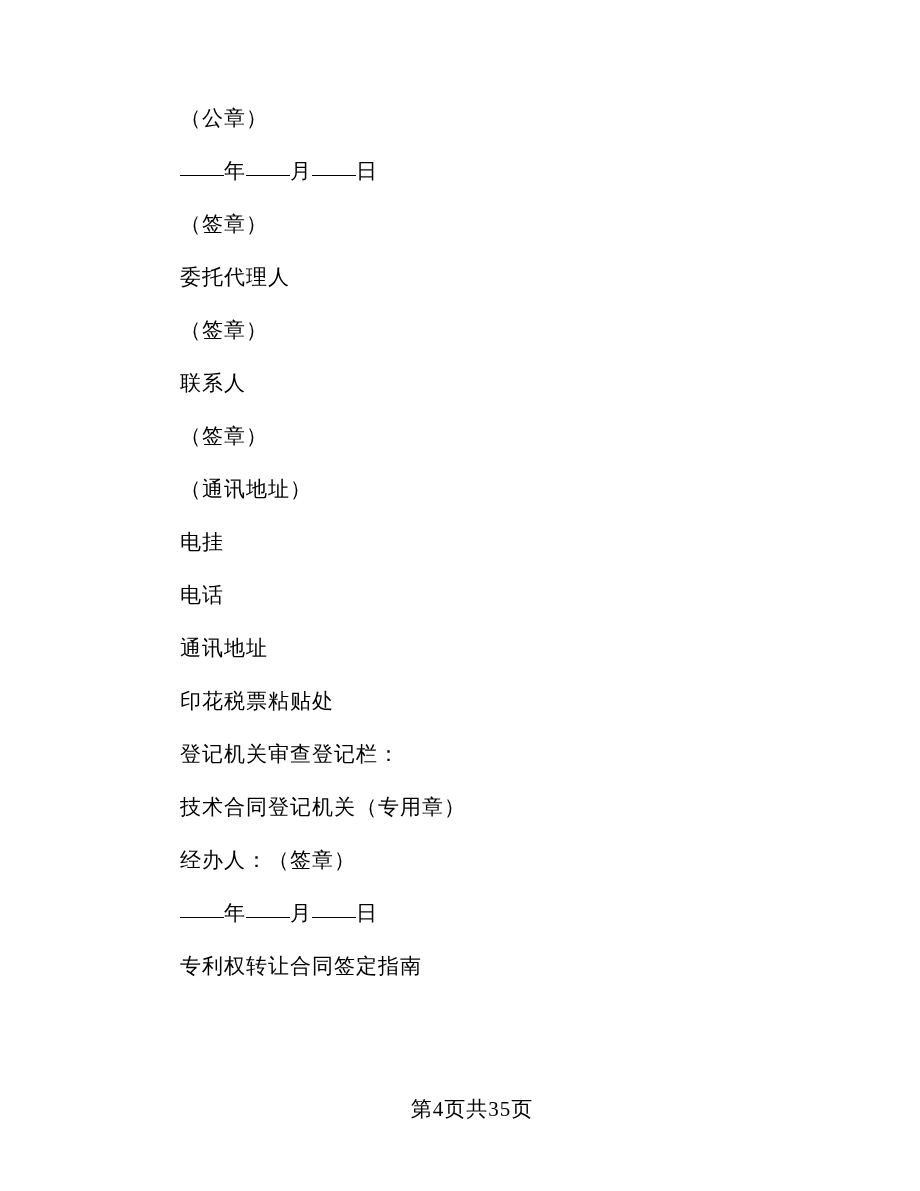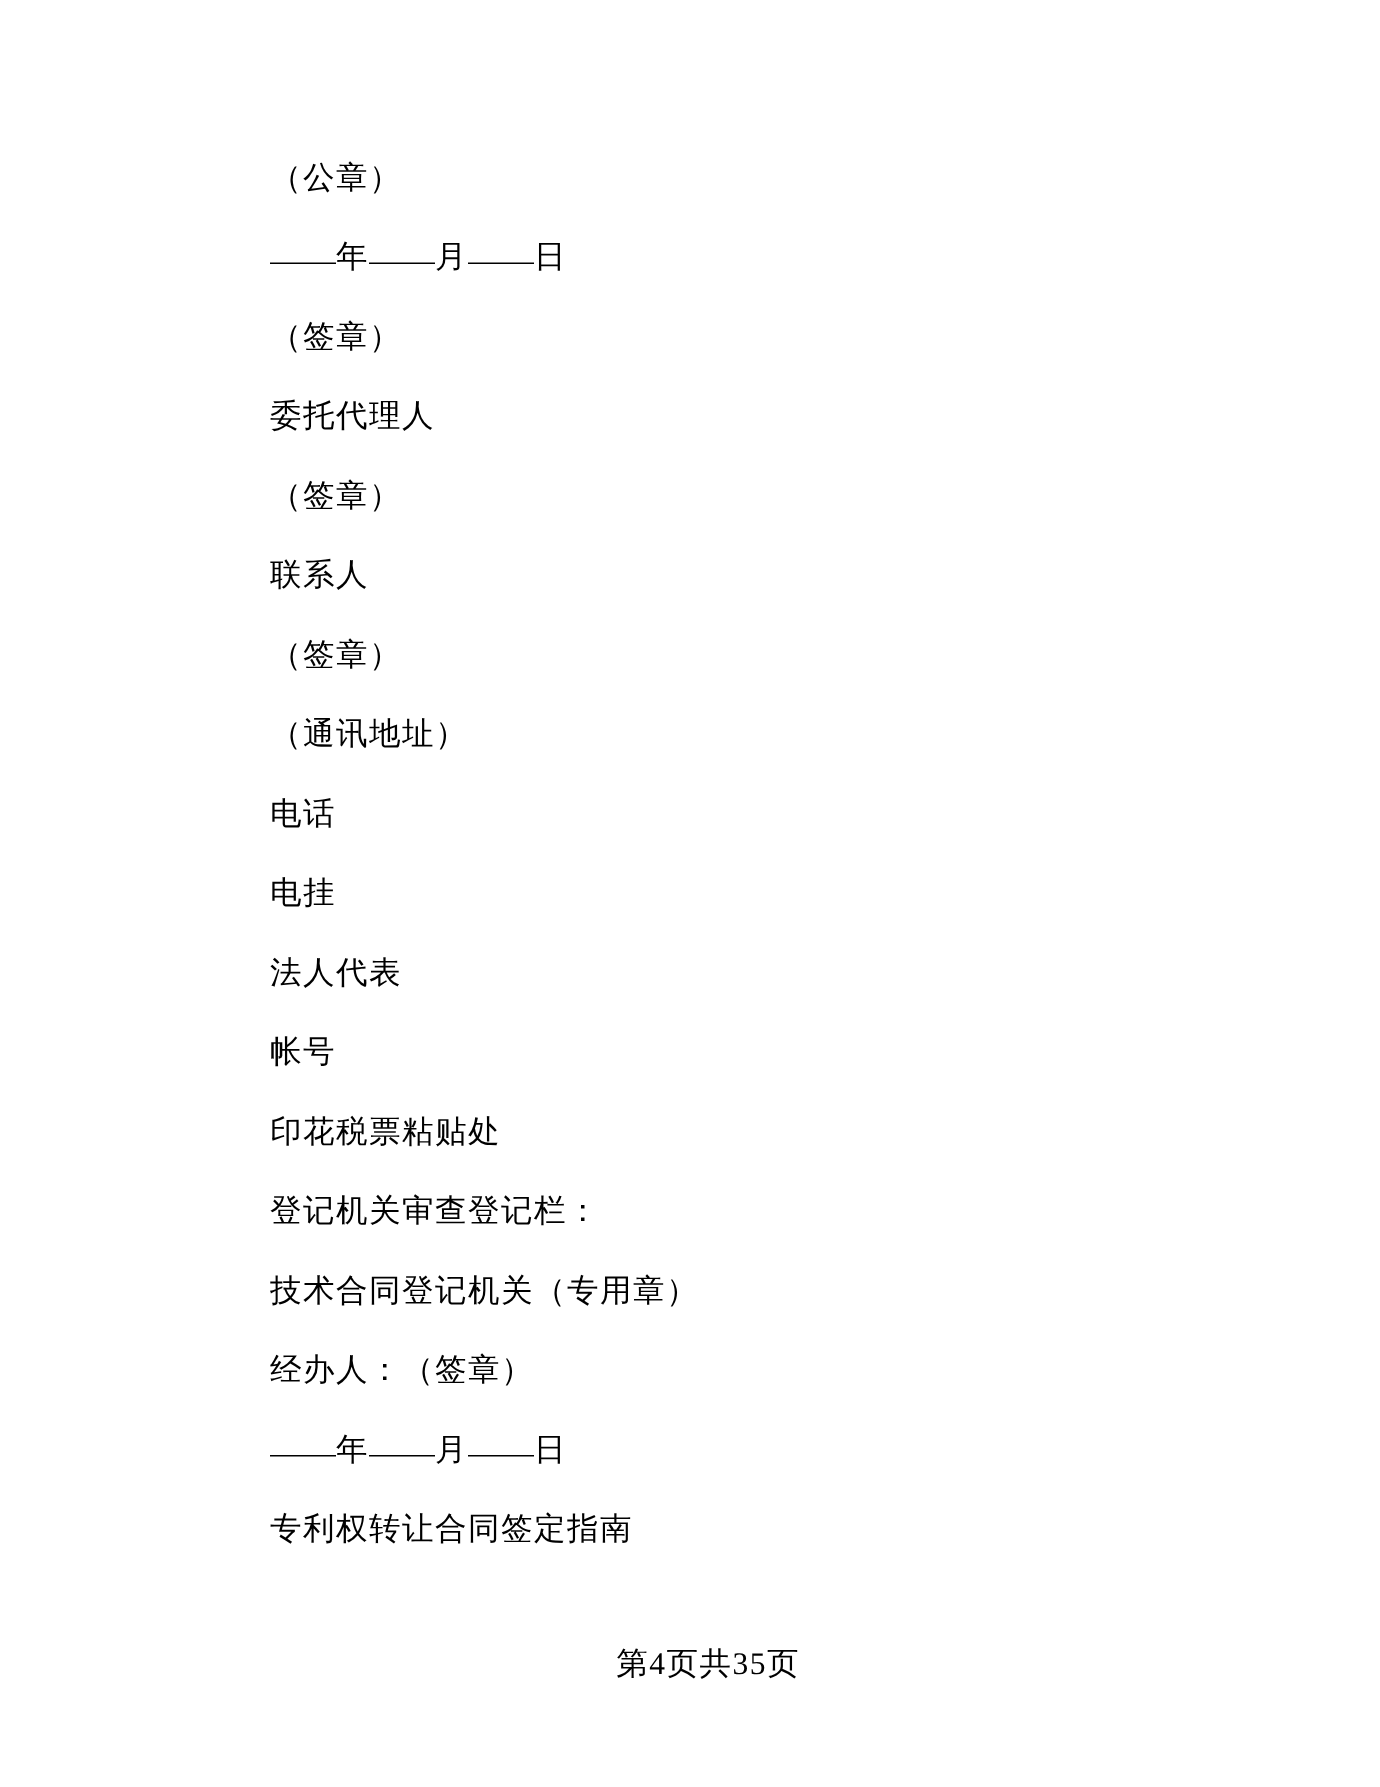--- a/index.html
+++ b/index.html
@@ -50,24 +50,23 @@
 
 <div class="page-content">
   <div class="line">（公章）</div>
   <div class="line"><span class="blank-underline"></span><span>年</span><span class="blank-underline"></span><span>月</span><span class="blank-underline"></span><span>日</span></div>
   <div class="line">（签章）</div>
   <div class="line">委托代理人</div>
   <div class="line">（签章）</div>
   <div class="line">联系人</div>
   <div class="line">（签章）</div>
   <div class="line">（通讯地址）</div>
+  <div class="line">电挂</div>
   <div class="line">电话</div>
-  <div class="line">电挂</div>
-  <div class="line">法人代表</div>
-  <div class="line">帐号</div>
+  <div class="line">通讯地址</div>
   <div class="line">印花税票粘贴处</div>
   <div class="line">登记机关审查登记栏：</div>
   <div class="line">技术合同登记机关（专用章）</div>
   <div class="line">经办人：（签章）</div>
   <div class="line"><span class="blank-underline"></span><span>年</span><span class="blank-underline"></span><span>月</span><span class="blank-underline"></span><span>日</span></div>
   <div class="line">专利权转让合同签定指南</div>
 </div>
 
 <div class="page-footer">第4页共35页</div>
 

